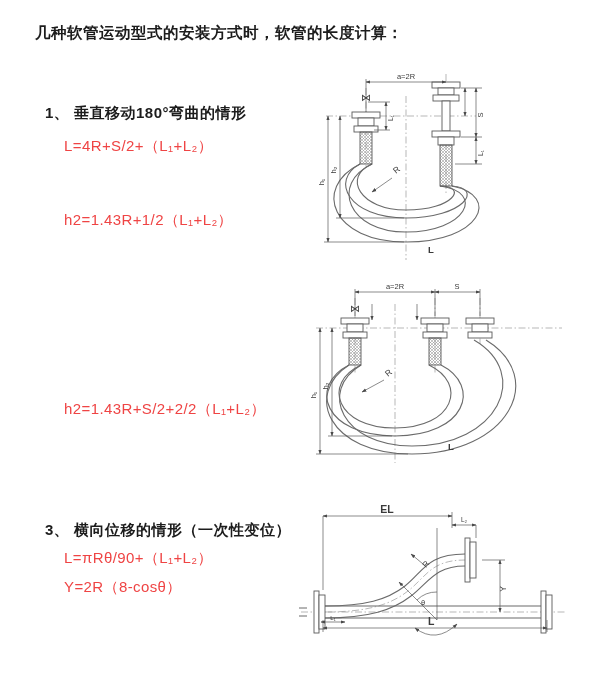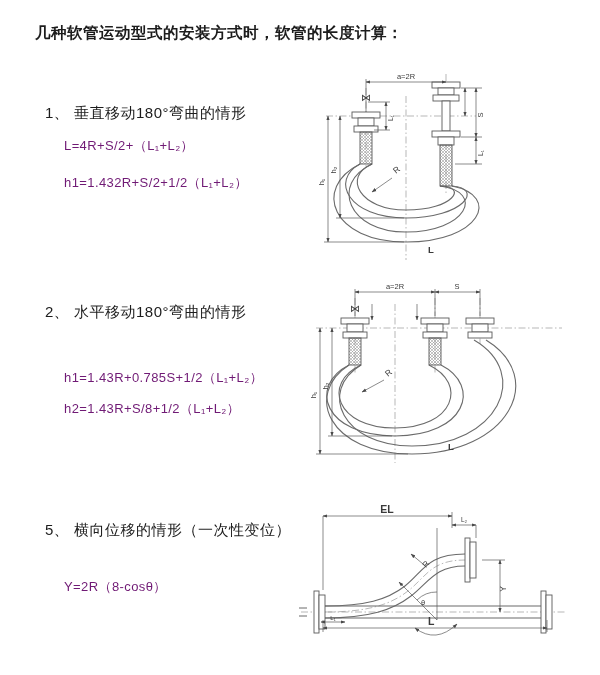--- a/index.html
+++ b/index.html
@@ -1,39 +1,38 @@
 <!DOCTYPE html>
 <html><head>
 <meta charset="utf-8">
 <style>
   html,body{margin:0;padding:0;background:#fff;}
   .page{position:relative;width:600px;height:675px;background:#ffffff;overflow:hidden;
         font-family:"Liberation Sans","DejaVu Sans",sans-serif;color:#1c1c1c;}
   .doc-title{position:absolute;left:35px;top:23px;font-size:15.5px;font-weight:bold;letter-spacing:0.5px;}
-  .sec-h{position:absolute;font-size:15px;font-weight:normal;letter-spacing:0.5px;}
-  .formula{position:absolute;font-size:13px;letter-spacing:0.4px;color:#701a75;}
+  .sec-h{position:absolute;font-size:15px;font-weight:bold;letter-spacing:0.5px;}
+  .formula{position:absolute;font-size:15px;letter-spacing:0.4px;color:#ef4444;}
   svg.diag{position:absolute;}
   svg text{fill:#3a3a3a;font-family:"Liberation Sans","DejaVu Sans",sans-serif;}
 </style>
 </head>
 <body>
 
 <div class="page">
 
   <div class="doc-title">几种软管运动型式的安装方式时，软管的长度计算：</div>
 
   <div class="sec-h" style="left:45px;top:104px">1、 垂直移动180°弯曲的情形</div>
   <div class="formula" style="left:64px;top:137px">L=4R+S/2+（L₁+L₂）</div>
-  <div class="formula" style="left:64px;top:174px">h1=1.432R+S/2+1/2（L₁+L₂）</div>
-
-  <div class="sec-h" style="left:45px;top:303px">2、 水平移动180°弯曲的情形</div>
-  <div class="formula" style="left:64px;top:369px">h1=1.43R+0.785S+1/2（L₁+L₂）</div>
-  <div class="formula" style="left:64px;top:400px">h2=1.43R+S/8+1/2（L₁+L₂）</div>
-
-  <div class="sec-h" style="left:45px;top:521px">5、 横向位移的情形（一次性变位）</div>
+  <div class="formula" style="left:64px;top:211px">h2=1.43R+1/2（L₁+L₂）</div>
+
+  <div class="formula" style="left:64px;top:400px">h2=1.43R+S/2+2/2（L₁+L₂）</div>
+
+  <div class="sec-h" style="left:45px;top:521px">3、 横向位移的情形（一次性变位）</div>
+  <div class="formula" style="left:64px;top:549px">L=πRθ/90+（L₁+L₂）</div>
   <div class="formula" style="left:64px;top:578px">Y=2R（8-cosθ）</div>
 
   <svg class="diag" style="left:308px;top:68px" width="282" height="198" viewBox="0 0 282 198">
     <defs>
       <pattern id="braid1" width="3" height="3" patternUnits="userSpaceOnUse">
         <path d="M0,3L3,0M0,0L3,3" stroke="#8d8d8d" stroke-width="0.5"></path>
       </pattern>
       <marker id="arr1" viewBox="0 0 10 10" refX="9" refY="5" markerWidth="7" markerHeight="7" orient="auto-start-reverse">
         <path d="M0,1.5L10,5L0,8.5Z" fill="#4a4a4a"></path>
       </marker>

